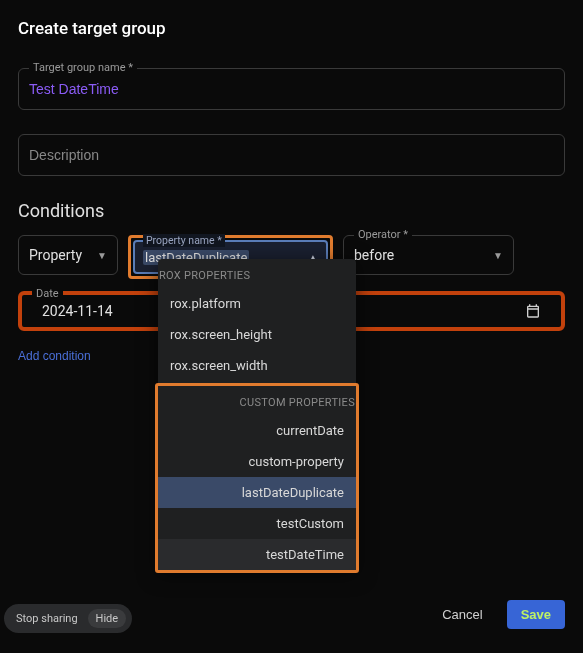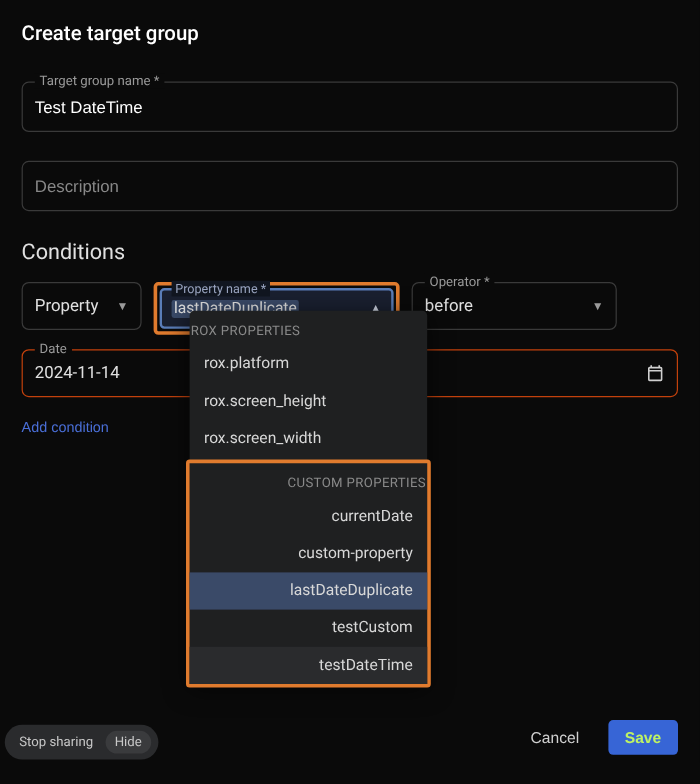--- a/index.html
+++ b/index.html
@@ -34,21 +34,21 @@
     left: 10px;
     background: #0a0a0a;
     padding: 0 4px;
     font-size: 11px;
     color: #9a9a9a;
   }
   .field-input {
     width: 100%;
     border: none;
     background: transparent;
-    color: #ffffff;
+    color: #8b5cf6;
     font-size: 14px;
     padding: 12px 10px;
     outline: none;
   }
   .field-input::placeholder { color: #888; }
   .section-label {
     font-size: 18px;
     color: #e0e0e0;
     margin-bottom: 14px;
   }
@@ -122,27 +122,27 @@
     font-size: 10px;
     color: #cfd5e3;
   }
   .date-row {
     display: flex;
     gap: 10px;
     margin-bottom: 14px;
   }
   .date-box {
     position: relative;
-    border: 1px solid #c2410c;
+    border: 4px solid #c2410c;
     border-radius: 6px;
     height: 40px;
     width: 100%;
     display: flex;
     align-items: center;
-    padding: 0 10px;
+    padding: 0 20px;
     font-size: 14px;
     background: #0a0a0a;
   }
   .date-box .float {
     position: absolute;
     top: -8px;
     left: 10px;
     background: #0a0a0a;
     padding: 0 4px;
     font-size: 11px;

